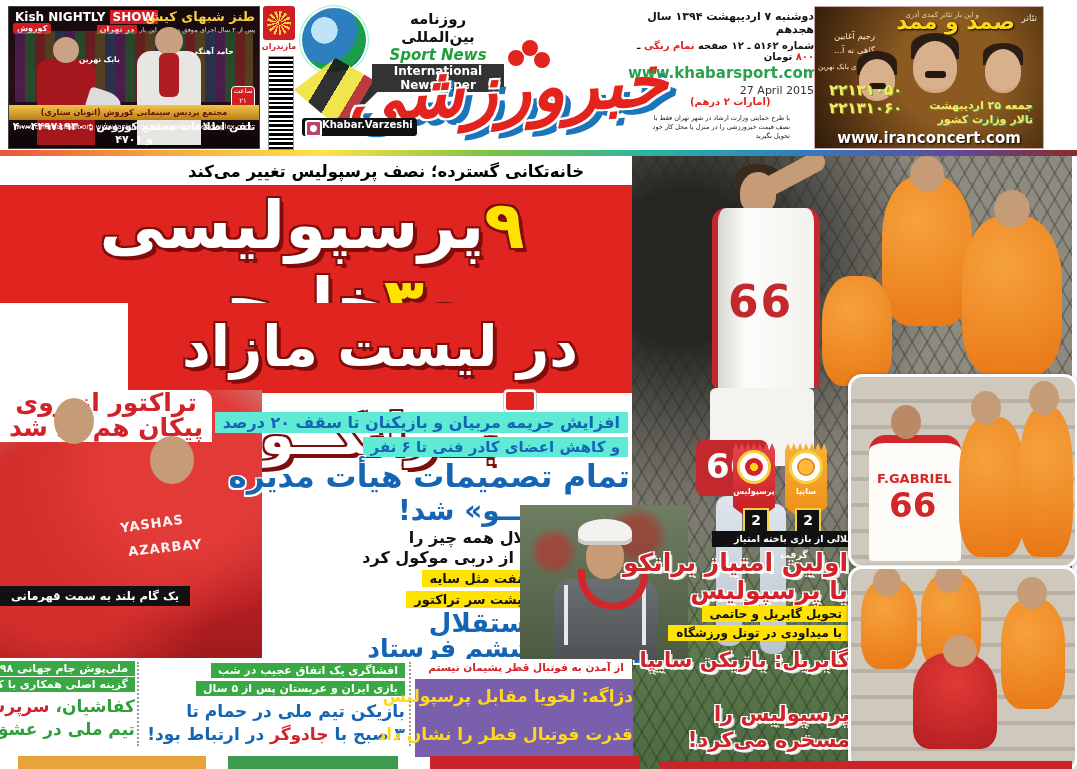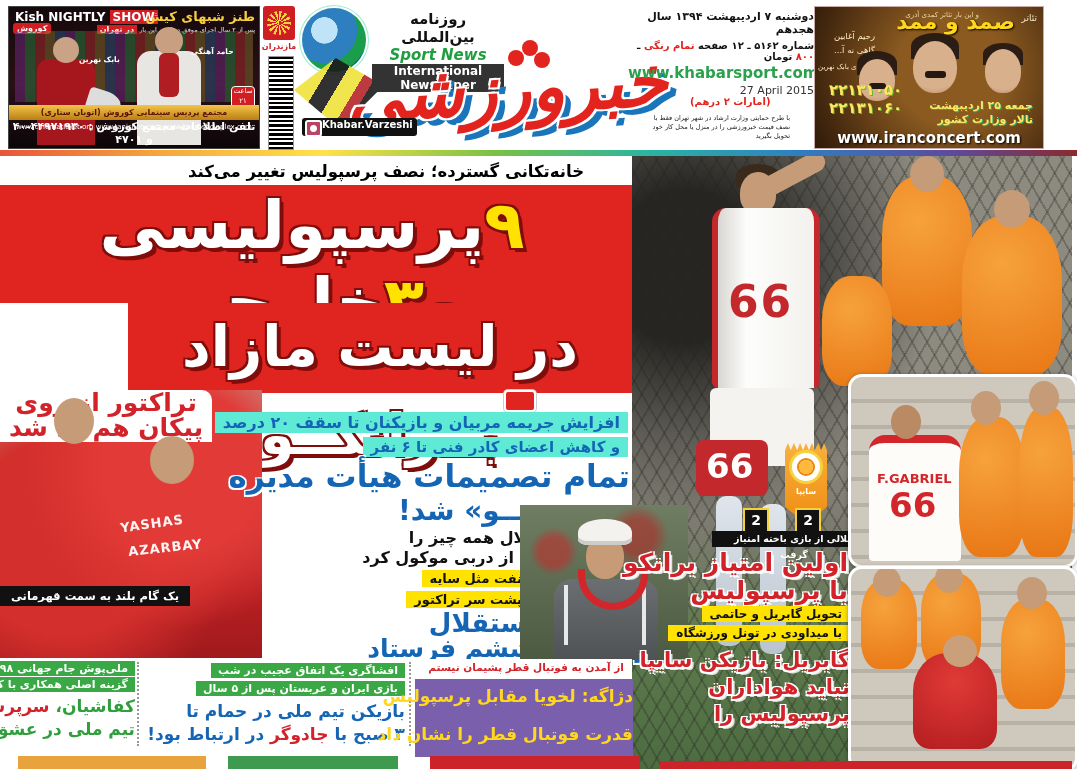--- a/index.html
+++ b/index.html
@@ -303,37 +303,43 @@
 
   <div class="abs photo-cap">
     <div class="cap-jacket"></div>
     <div class="cap-stripe" style="left:44px;"></div>
     <div class="cap-stripe" style="left:122px;"></div>
     <div class="cap-phones"></div>
     <div class="cap-face"></div>
     <div class="cap-hat"></div>
   </div>
 
+  <div class="pennant p-red" style="left:733px;top:443px;width:42px;height:80px;">
+    <div class="p-logo" style="width:28px;height:28px;top:10px;">
+        <i style="background:radial-gradient(circle,#ffd21c 0 30%,#d2232a 32%);"></i>
+      </div>
+    <div class="p-name rtl" style="top:44px;font-size:8px;">پرسپولیس</div>
+  </div>
   <div class="score" style="left:743px;top:508px;width:22px;height:22px;font-size:14px;line-height:20px;">2</div>
   <div class="pennant p-orange" style="left:785px;top:443px;width:42px;height:80px;">
     <div class="p-logo" style="width:28px;height:28px;top:10px;">
         <i style="background:radial-gradient(circle,#ffb93c 0 55%,#e8860f 58%);"></i>
       </div>
     <div class="p-name rtl" style="top:44px;font-size:8px;">سایپا</div>
   </div>
   <div class="score" style="left:795px;top:508px;width:22px;height:22px;font-size:14px;line-height:20px;">2</div>
 
   <div class="strip-black rtl abs" style="left:712px;top:531px;width:140px;height:16px;line-height:16px;font-size:9.5px;padding-left:12px;">جلالی از بازی باخته امتیاز گرفت</div>
   <div class="h-red rtl" style="right:229px;top:548px;font-size:25px;">اولین امتیاز برانکو</div>
   <div class="h-red rtl" style="right:229px;top:576px;font-size:25px;">با پرسپولیس</div>
   <div class="chip-yellow rtl" style="right:227px;top:606px;font-size:12px;">تحویل گابریل و حاتمی</div>
   <div class="chip-yellow rtl" style="right:227px;top:625px;font-size:12px;">با میداودی در تونل ورزشگاه</div>
   <div class="h-red rtl" style="right:227px;top:648px;font-size:21px;">گابریل: بازیکن سایپا</div>
-  <div class="h-red rtl" style="right:227px;top:675px;font-size:21px;">نباید هواداران</div>
   <div class="h-red rtl" style="right:227px;top:702px;font-size:21px;">پرسپولیس را</div>
+  <div class="h-red rtl" style="right:227px;top:728px;font-size:21px;">مسخره می‌کرد!</div>
 
   <div class="rphoto" style="top:374px;height:188px;">
     <div class="gab-shirt">
       <div class="gab-name">F.GABRIEL</div>
       <div class="gab-num">66</div>
     </div>
     <div class="skin-head" style="left:40px;top:28px;width:30px;height:34px;background:#b98a63;"></div>
     <div class="orange-blob" style="left:108px;top:40px;width:66px;height:140px;"></div>
     <div class="skin-head" style="left:120px;top:14px;width:30px;height:34px;"></div>
     <div class="orange-blob" style="left:168px;top:30px;width:54px;height:150px;"></div>

